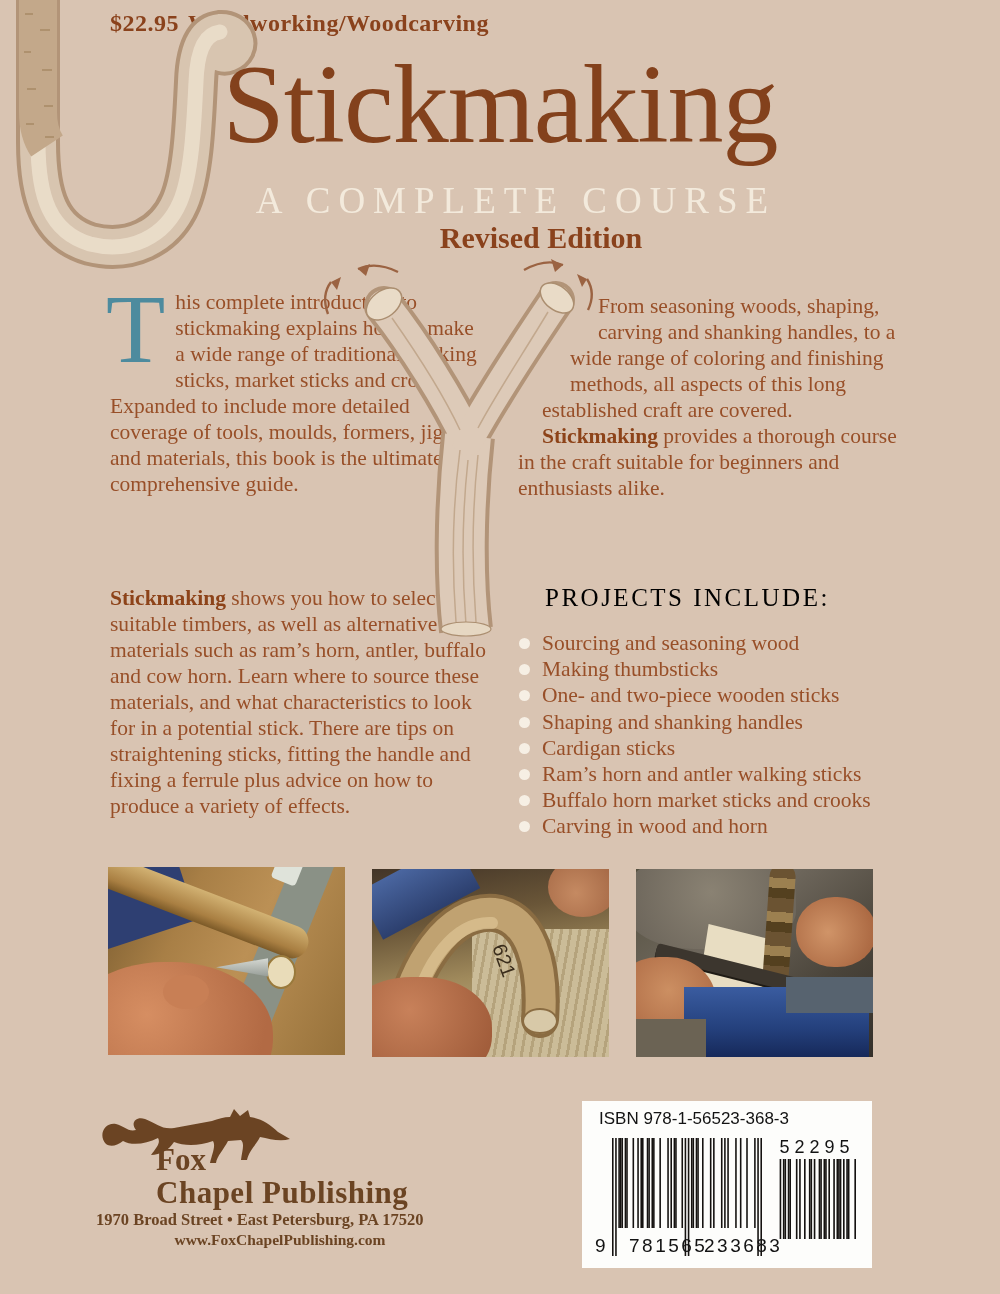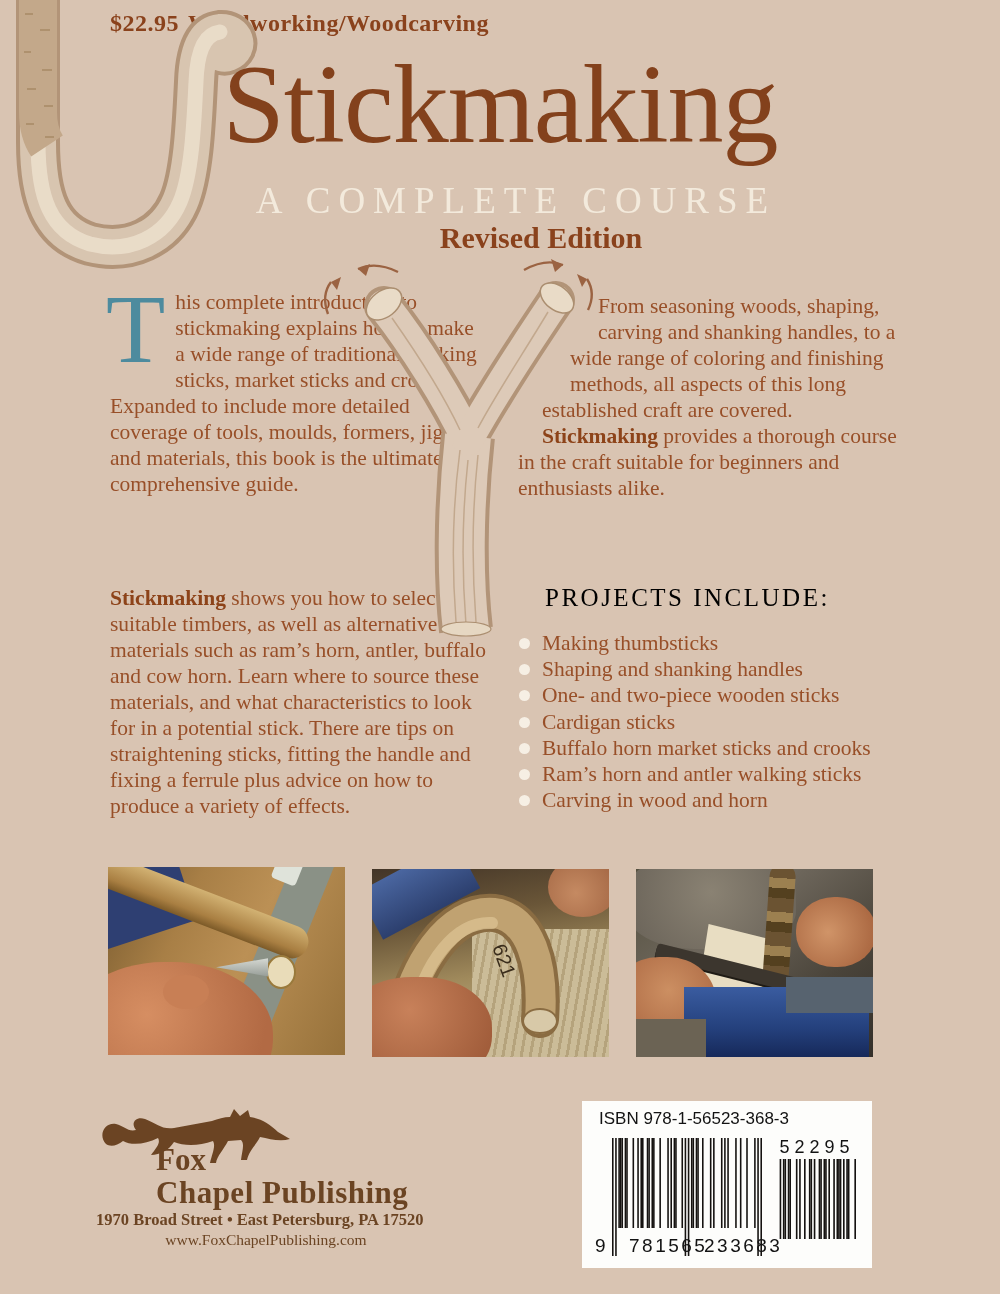--- a/index.html
+++ b/index.html
@@ -62,21 +62,21 @@
   #photo1{ left:108px; top:867px; }
   #photo2{ left:372px; top:869px; }
   #photo3{ left:636px; top:869px; }
   
   .publisher{ position:absolute; left:96px; top:1104px; width:340px; color:#6b4423; }
   .fox-svg{ position:absolute; left:4px; top:4px; }
   .pub-name{ position:absolute; left:60px; top:40px; font-weight:bold; line-height:1; }
   .pub-name .l1{ font-size:31px; display:block; }
   .pub-name .l2{ font-size:31px; display:block; margin-top:2px; letter-spacing:.5px;}
   .pub-address{ position:absolute; left:0; top:106px; width:340px; font-size:16.5px; font-weight:bold;}
-  .pub-web{ position:absolute; left:0; top:127px; width:340px; text-align:center; font-size:15.5px; }
+  .pub-web{ position:absolute; left:14px; top:127px; width:340px; text-align:center; font-size:15.5px;font-weight:bold; }
   
   .barcode-box{
     position:absolute; left:582px; top:1070px; width:290px; height:167px;
     background:#fdfdfb;
     margin-top:31px;
   }
   .isbn-label{
     position:absolute; left:17px; top:8px;
     font-family:"Liberation Sans", sans-serif; font-size:17px; color:#131313;
   }
@@ -156,26 +156,27 @@
     <div class="stair s3"></div>
     <span>From seasoning woods, shaping, carving and shanking handles, to a wide range of coloring and finishing methods, all aspects of this long established craft are covered. </span><span class="bold-word">Stickmaking</span><span> provides a thorough course in the craft suitable for beginners and enthusiasts alike.</span>
   </div>
 
   <div class="details-left bodytext">
     <span class="bold-word">Stickmaking</span><span> shows you how to select suitable timbers, as well as alternative materials such as ram’s horn, antler, buffalo and cow horn. Learn where to source these materials, and what characteristics to look for in a potential stick. There are tips on straightening sticks, fitting the handle and fixing a ferrule plus advice on how to produce a variety of effects.</span>
   </div>
 
   <div class="projects-heading">PROJECTS INCLUDE:</div>
   <ul class="projects-list">
+    <li><span>Sourcing and seasoning wood</span></li>
     <li><span>Making thumbsticks</span></li>
+    <li><span>One- and two-piece wooden sticks</span></li>
     <li><span>Shaping and shanking handles</span></li>
-    <li><span>One- and two-piece wooden sticks</span></li>
     <li><span>Cardigan sticks</span></li>
+    <li><span>Ram’s horn and antler walking sticks</span></li>
     <li><span>Buffalo horn market sticks and crooks</span></li>
-    <li><span>Ram’s horn and antler walking sticks</span></li>
     <li><span>Carving in wood and horn</span></li>
   </ul>
 
   <div class="photo" id="photo1" title="Carving a point on a wooden stick beside chisels">
     <div style="left:0;top:0;width:237px;height:188px;background:linear-gradient(115deg,#7a5c30 0%,#a87f46 30%,#bb9055 55%,#96713a 100%);"></div>
     <div style="left:-18px;top:-20px;width:95px;height:90px;background:#2e3f72;transform:rotate(-18deg);"></div>
     <div style="left:150px;top:-30px;width:40px;height:230px;background:linear-gradient(90deg,#6e756b,#aab1a4 45%,#59605а 100%);background-color:#8a9186;transform:rotate(22deg);border-radius:8px;"></div>
     <div style="left:168px;top:-18px;width:26px;height:34px;background:#dfe3da;transform:rotate(22deg);border-radius:4px;"></div>
     <div style="left:-28px;top:22px;width:235px;height:33px;background:linear-gradient(180deg,#d2b273,#a97f42 70%,#7c5a28);transform:rotate(21deg);border-radius:16px;"></div>
     <div style="left:158px;top:88px;width:26px;height:30px;background:#e9dcb9;border-radius:50%;border:2px solid #9a7a3c;"></div>

